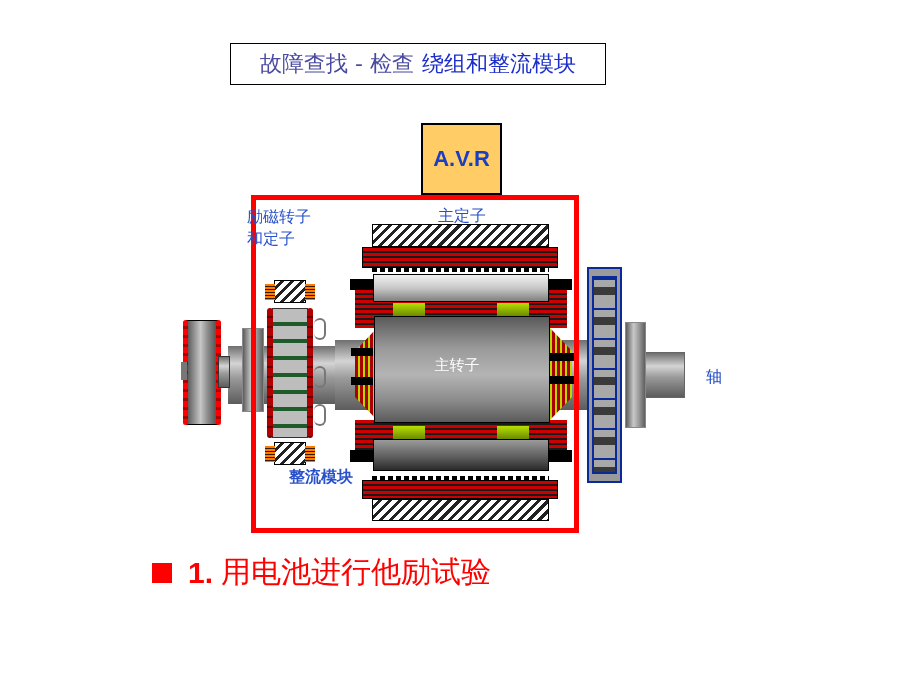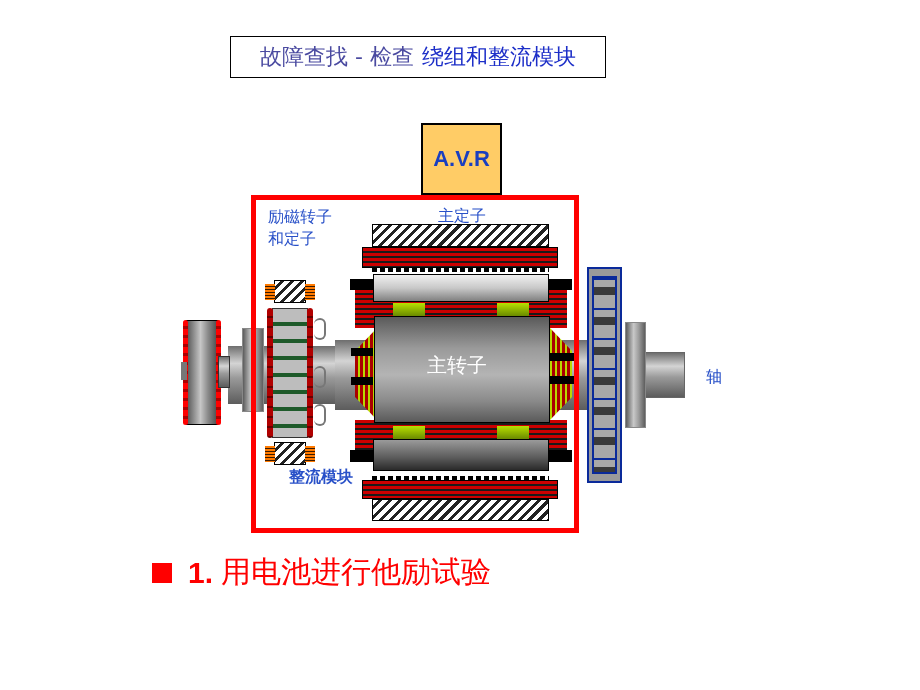--- a/index.html
+++ b/index.html
@@ -1,19 +1,19 @@
 <!DOCTYPE html>
 <html><head>
 <meta charset="utf-8">
 <style>
   html, body { margin: 0; padding: 0; }
   body { width: 920px; height: 690px; background: #ffffff; position: relative; overflow: hidden;
          font-family: "DejaVu Sans", "Liberation Sans", sans-serif; }
   .abs { position: absolute; }
-  .title-box { left: 230px; top: 36px; width: 374px; height: 40px; border: 1px solid #000; background:#fff;
+  .title-box { left: 230px; top: 43px; width: 374px; height: 40px; border: 1px solid #000; background:#fff;
                display:flex; align-items:center; justify-content:center; font-size: 22px; white-space: nowrap; gap: 8px; }
   .title-box .t1 { color: #4a4aa0; }
   .title-box .t2 { color: #1d2fc8; font-weight: normal; }
   .avr { left: 421px; top: 123px; width: 77px; height: 68px; background: #ffcc66; border: 2px solid #000;
          display:flex; align-items:center; justify-content:center; font-family: "Liberation Sans", sans-serif;
          font-weight: bold; font-size: 22px; color: #1a3fc0; }
   .frame { left: 251px; top: 195px; width: 328px; height: 338px; border: 5px solid #ff0000; box-sizing: border-box; }
   .label { color: #2850c8; font-size: 16px; line-height: 22px; white-space: nowrap; }
   .hatch { background: repeating-linear-gradient(135deg, #ffffff 0 4px, #222 4px 7px); border: 1px solid #000; box-sizing: border-box; }
   .redstack { background: repeating-linear-gradient(180deg, #cc0000 0 3px, #1a1a1a 3px 5px); border:1px solid #000; box-sizing:border-box; }
@@ -79,41 +79,41 @@
   <div class="abs" style="left:393px;top:426px;width:32px;height:13px;background:linear-gradient(180deg,#b8e000,#6a8a00);"></div>
   <div class="abs" style="left:497px;top:426px;width:32px;height:13px;background:linear-gradient(180deg,#b8e000,#6a8a00);"></div>
 
   <div class="abs" style="left:355px;top:328px;width:22px;height:92px;background:repeating-linear-gradient(90deg,#a00 0 3px,#b8d800 3px 5px);clip-path:polygon(100% 0,100% 100%,0 75%,0 25%);"></div>
   <div class="abs" style="left:550px;top:328px;width:22px;height:92px;background:repeating-linear-gradient(90deg,#b8d800 0 2px,#a00 2px 5px);clip-path:polygon(0 0,100% 25%,100% 75%,0 100%);"></div>
 
   <div class="abs metal-h" style="left:373px;top:274px;width:176px;height:28px;border:1px solid #000;box-sizing:border-box;background:linear-gradient(180deg,#f0f0f0,#c8c8c8 50%,#808080);"></div>
   <div class="abs metal-h" style="left:373px;top:439px;width:176px;height:32px;border:1px solid #000;box-sizing:border-box;background:linear-gradient(180deg,#9a9a9a,#5a5a5a 60%,#2a2a2a);"></div>
 
   <div class="abs" style="left:374px;top:316px;width:176px;height:107px;border:1px solid #000;box-sizing:border-box;background:linear-gradient(180deg,#5a5a5a 0%,#9a9a9a 30%,#b4b4b4 55%,#8a8a8a 80%,#5a5a5a 100%);display:flex;align-items:center;justify-content:center;">
-    <span style="color:#fff;font-size:20px;margin-left:-10px;margin-bottom:8px;">主转子</span>
+    <span style="color:#fff;font-size:15px;margin-left:-10px;margin-bottom:8px;">主转子</span>
   </div>
 
   <div class="abs blk" style="left:350px;top:279px;width:24px;height:11px;"></div>
   <div class="abs blk" style="left:548px;top:279px;width:24px;height:11px;"></div>
   <div class="abs blk" style="left:350px;top:450px;width:24px;height:12px;"></div>
   <div class="abs blk" style="left:548px;top:450px;width:24px;height:12px;"></div>
   <div class="abs blk" style="left:351px;top:348px;width:22px;height:8px;"></div>
   <div class="abs blk" style="left:351px;top:377px;width:22px;height:8px;"></div>
   <div class="abs blk" style="left:550px;top:353px;width:24px;height:8px;"></div>
   <div class="abs blk" style="left:550px;top:376px;width:24px;height:8px;"></div>
 
   <div class="abs" style="left:587px;top:267px;width:35px;height:216px;border:2px solid #0a2a9a;box-sizing:border-box;background:#9a9a9a;">
     <div class="abs" style="left:3px;top:7px;width:25px;height:198px;border:2px solid #0a2a9a;box-sizing:border-box;background:repeating-linear-gradient(180deg,#0a2a9a 0 2px,#a8a8a8 2px 9px,#3a3a3a 9px 17px,#a8a8a8 17px 30px);"></div>
   </div>
 
   <div class="abs metal-v" style="left:625px;top:322px;width:21px;height:106px;border:1px solid #888;box-sizing:border-box;"></div>
 
   <div class="abs frame"></div>
 
-  <div class="abs label" style="left:268px;top:206px;">
+  <div class="abs label" style="left:247px;top:206px;">
     <div>励磁转子</div>
     <div>和定子</div>
   </div>
   <div class="abs label" style="left:438px;top:205px;">主定子</div>
   <div class="abs label" style="left:289px;top:466px;font-weight:bold;">整流模块</div>
   <div class="abs label" style="left:706px;top:366px;">轴</div>
 </div>
 
 <div class="abs bottom-text">
   <span class="bullet"></span>

